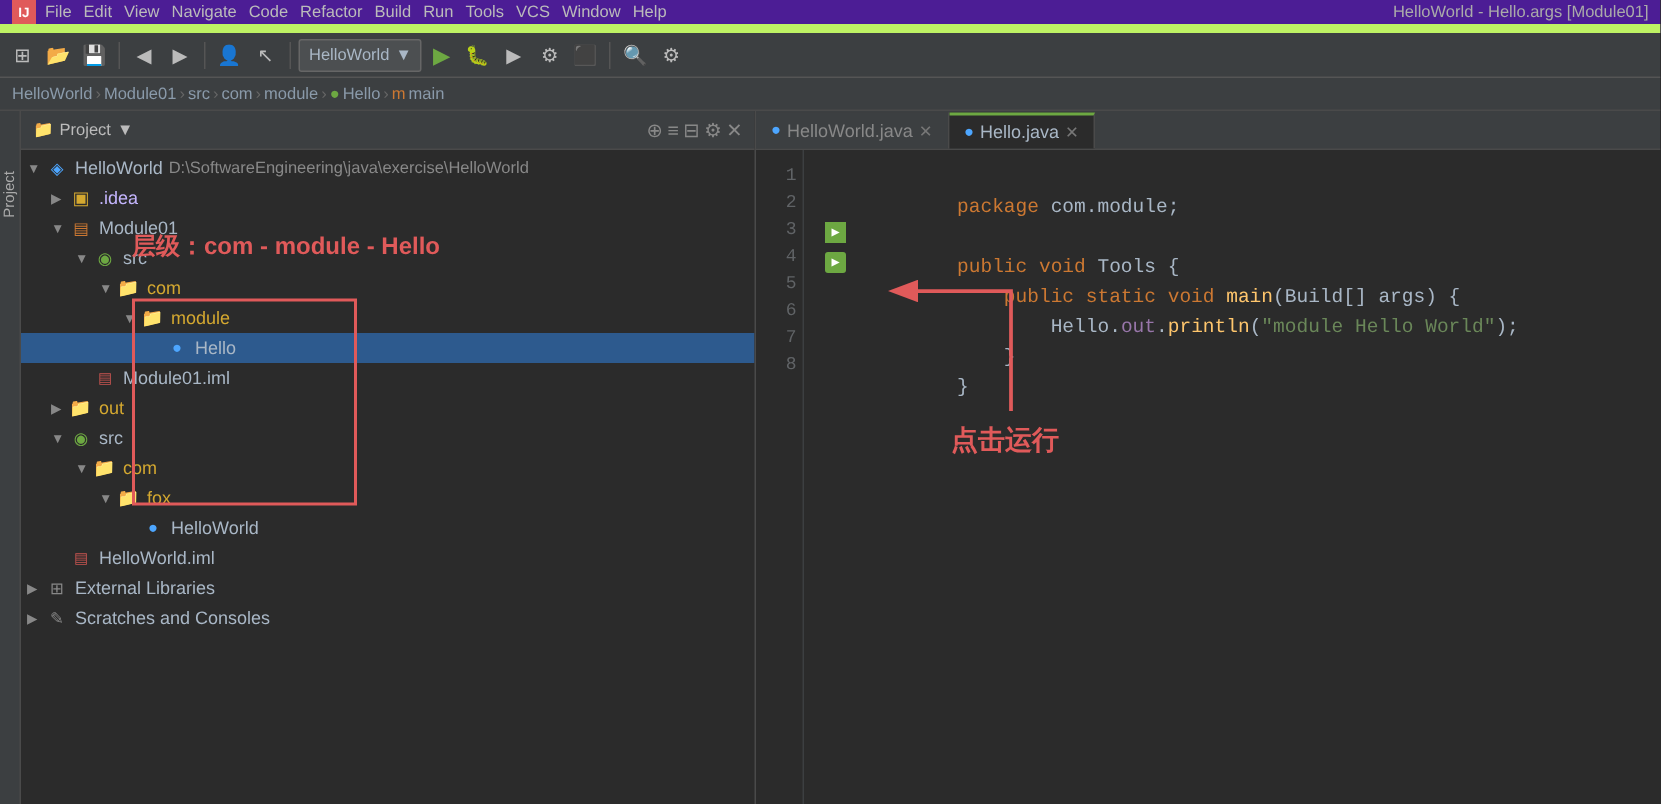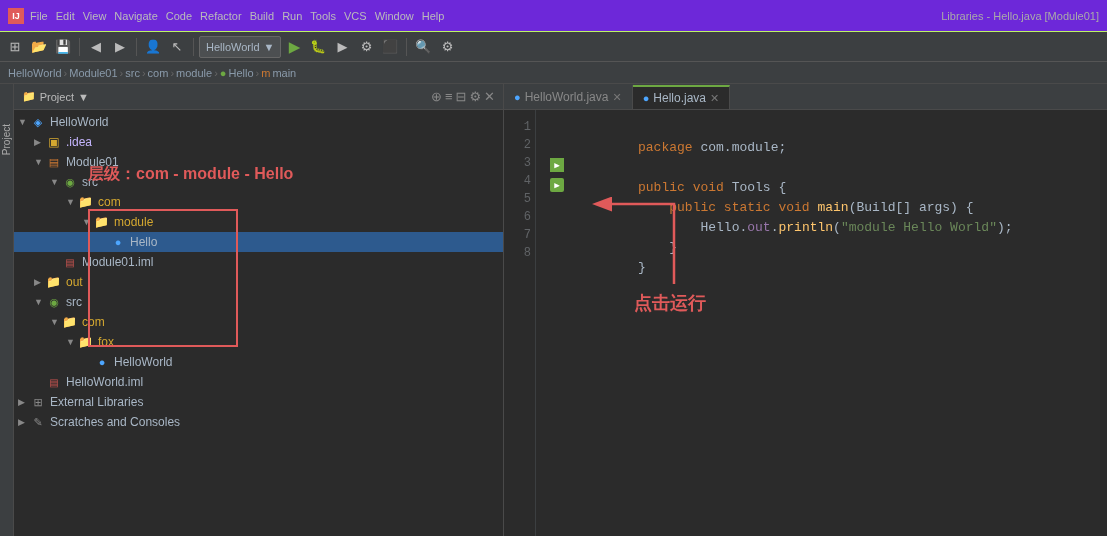--- a/index.html
+++ b/index.html
@@ -8,26 +8,26 @@
       font-size: 12px;
       background: #2b2b2b;
       color: #a9b7c6;
       width: 1107px;
       height: 536px;
       overflow: hidden;
     }
 
     
     #title-bar {
-      height: 32px;
-      background: #6d28d9;
+      height: 22px;
+      background: #4c1d95;
       display: flex;
       align-items: center;
       padding: 0 8px;
-      border-bottom: 1px solid #bef264;
+      border-bottom: 6px solid #bef264;
       font-size: 11px;
       color: #bbb;
     }
     #title-bar .logo {
       width: 16px;
       height: 16px;
       margin-right: 6px;
       background: #e05a5a;
       display: flex; align-items: center; justify-content: center;
       font-size: 9px; color: white; font-weight: bold;
@@ -314,21 +314,21 @@
     <span>Navigate</span>
     <span>Code</span>
     <span>Refactor</span>
     <span>Build</span>
     <span>Run</span>
     <span>Tools</span>
     <span>VCS</span>
     <span>Window</span>
     <span>Help</span>
   </div>
-  <div class="title-text">Libraries - Hello.java [Module01]</div>
+  <div class="title-text">HelloWorld - Hello.args [Module01]</div>
 </div>
 
 <div id="toolbar">
   <div class="toolbar-btn">⊞</div>
   <div class="toolbar-btn">📂</div>
   <div class="toolbar-btn">💾</div>
   <div class="toolbar-separator"></div>
   <div class="toolbar-btn">◀</div>
   <div class="toolbar-btn">▶</div>
   <div class="toolbar-separator"></div>
@@ -386,20 +386,21 @@
         <span class="ph-icon">✕</span>
       </div>
     </div>
 
     <div id="file-tree">
 
       <div class="tree-item" style="padding-left:4px;">
         <span class="tree-arrow">▼</span>
         <span class="tree-icon" style="color:#4da6ff;">◈</span>
         <span class="tree-label">HelloWorld</span>
+        <span class="tree-label path-gray">D:\SoftwareEngineering\java\exercise\HelloWorld</span>
       </div>
 
       <div class="tree-item" style="padding-left:20px;">
         <span class="tree-arrow">▶</span>
         <span class="tree-icon icon-folder">▣</span>
         <span class="tree-label idea">.idea</span>
       </div>
 
       <div class="tree-item" style="padding-left:20px;">
         <span class="tree-arrow">▼</span>

